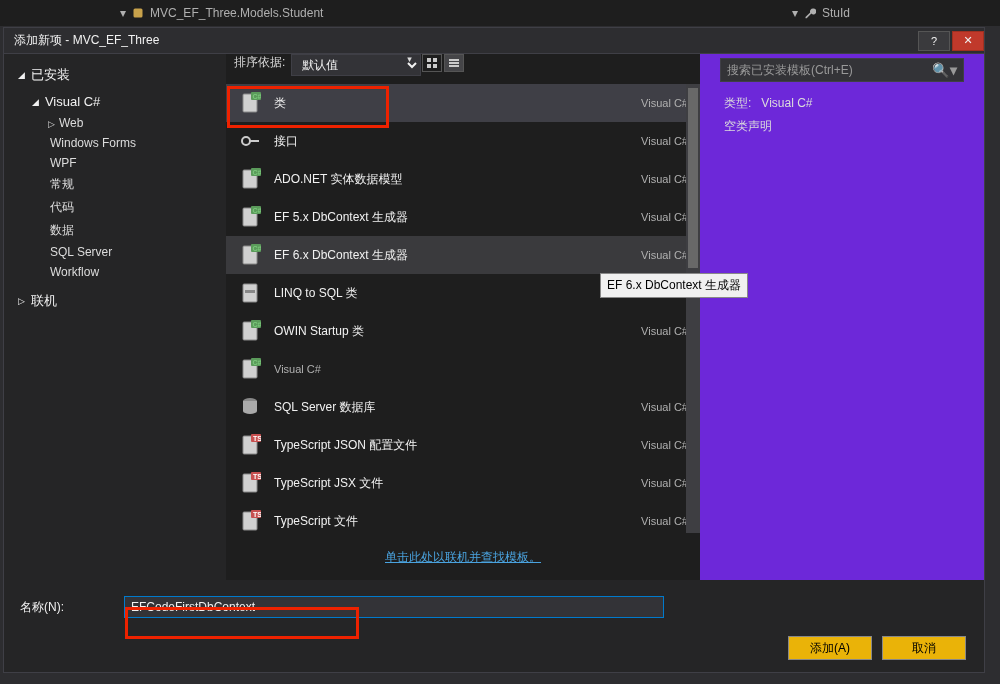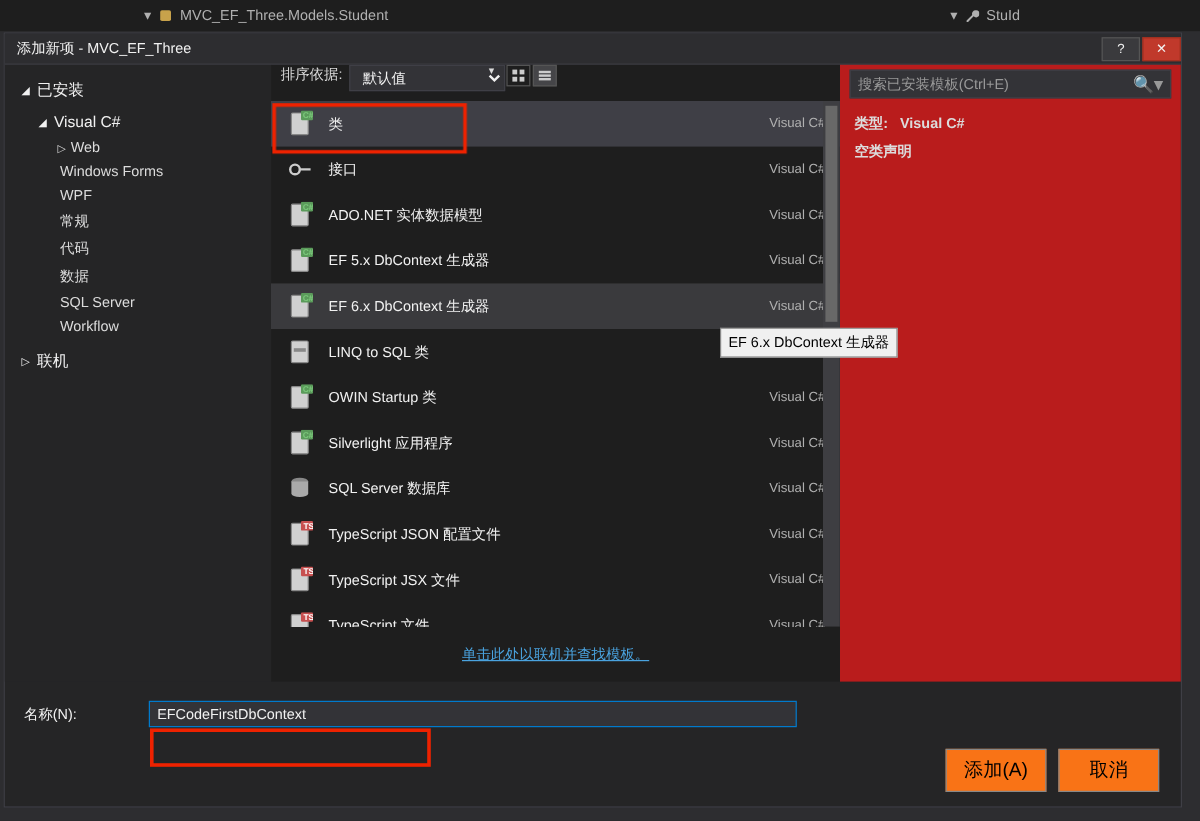--- a/index.html
+++ b/index.html
@@ -38,33 +38,33 @@
 .template-item { height: 38px; display: flex; align-items: center; padding: 0 12px; gap: 12px; font-size: 12px; color: #f1f1f1; cursor: pointer; }
 .template-item.selected { background: #3f3f46; }
 .template-item.hover { background: #3a3a3d; }
 .template-item .icon-box { width: 24px; height: 24px; display: flex; align-items: center; justify-content: center; }
 .template-item .label { flex: 1; }
 .template-item .lang { color: #b0b0b0; font-size: 11px; }
 
 .online-link { text-align: center; padding: 14px 0; }
 .online-link a { color: #4aa3df; text-decoration: underline; font-size: 12px; cursor: pointer; text-align: center; }
 
-.right-panel { width: 284px; background: #b91c1c; padding: 4px 8px; font-size: 12px; color: #dcdcdc; display: flex; flex-direction: column; }
+.right-panel { width: 284px; background: #6d28d9; padding: 4px 20px; font-size: 12px; color: #dcdcdc; display: flex; flex-direction: column; }
 .search-box { background: #333337; border: 1px solid #3f3f46; height: 24px; display: flex; align-items: center; padding: 0 6px; color: #999; margin-bottom: 10px; }
 .search-box span:last-child { margin-left: auto; font-weight: bold; font-size: 14px; }
-.desc-row { padding: 3px 4px; font-weight: bold; }
+.desc-row { padding: 3px 4px; }
 
 .main-columns { flex: 1; display: flex; min-height: 0; }
 
 .name-row { padding: 16px 16px 8px 16px; display: flex; align-items: center; gap: 14px; font-size: 12px; }
 .name-row label { width: 90px; }
 .name-input { width: 540px; background: #333337; border: 1px solid #007acc; color: #f1f1f1; padding: 3px 6px; font-size: 12px; height: 22px; }
 
 .button-row { display: flex; justify-content: flex-end; gap: 10px; padding: 10px 18px 12px 0; }
-.button-row button { width: 84px; height: 36px; background: #f97316; border: 1px solid #888; color: #000; font-size: 16px; cursor: pointer; }
+.button-row button { width: 84px; height: 24px; background: #eab308; border: 1px solid #888; color: #000; font-size: 12px; cursor: pointer; }
 
 .scrollbar-v { position: absolute; right: 0; top: 0; bottom: 0; width: 14px; background: #3e3e42; }
 .scrollbar-thumb { background: #686868; margin: 0 2px; height: 180px; margin-top: 4px; }
 
 .highlight-red { border: 3px solid #e20; position: absolute; pointer-events: none; z-index: 50; }
 .hl1 { top: 86px; left: 227px; width: 162px; height: 42px; }
 .hl2 { top: 607px; left: 125px; width: 234px; height: 32px; }
 
 .tooltip-pop { position: absolute; top: 273px; left: 600px; background: #f0f0f0; color: #000; border: 1px solid #888; padding: 3px 6px; font-size: 12px; z-index: 60; }
 
@@ -235,21 +235,20 @@
             </div>
             <div class="template-item">
               <div class="icon-box">
                 <svg class="file-icon" viewBox="0 0 22 22">
                   <rect x="4" y="2" width="14" height="18" rx="1" fill="#d0d0d0"></rect>
                   <rect x="4" y="2" width="14" height="18" rx="1" fill="none" stroke="#888"></rect>
                   <rect x="12" y="0" width="10" height="8" rx="1" fill="#5b9b5b"></rect>
                   <text x="13.5" y="6.5" class="cs-badge">C#</text>
                 </svg>
               </div>
-              <div class="label">Silverlight 应用程序</div>
               <div class="lang">Visual C#</div>
             </div>
             <div class="template-item">
               <div class="icon-box">
                 <svg class="file-icon" viewBox="0 0 22 22">
                   <ellipse cx="11" cy="5" rx="7" ry="3" fill="#888"></ellipse>
                   <path d="M4 5v10a7 3 0 0014 0V5" fill="#aaa"></path>
                 </svg>
               </div>
               <div class="label">SQL Server 数据库</div>

